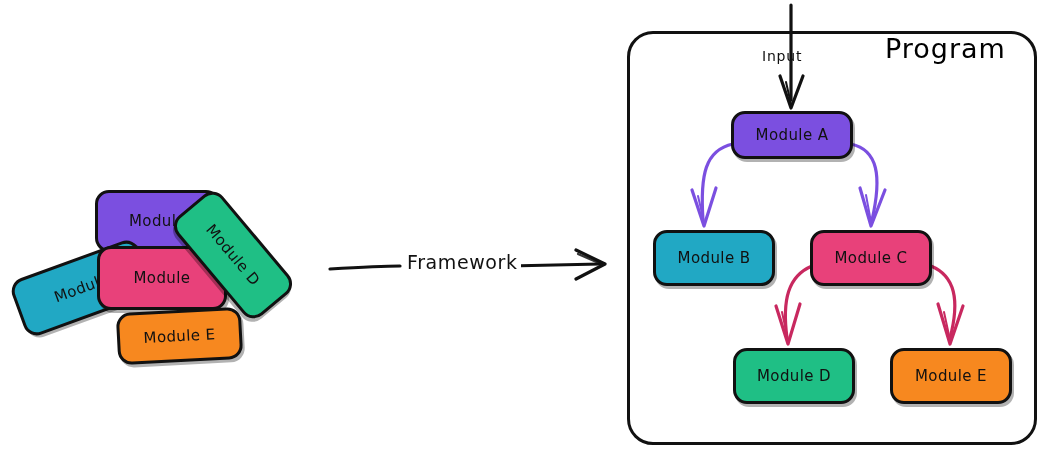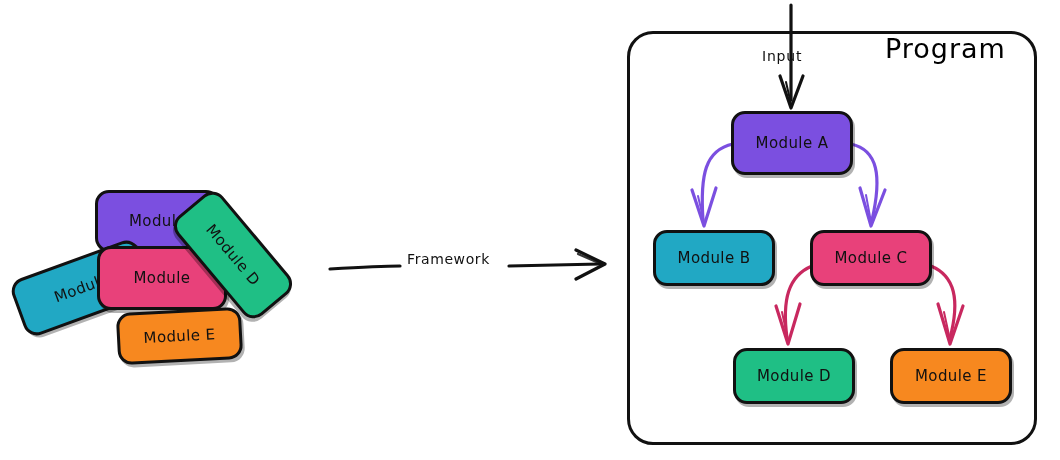--- a/index.html
+++ b/index.html
@@ -53,21 +53,21 @@
   #input-label{
     position:absolute;
     left:762px;top:48px;
     font-size:14px;
     color:#111111;
     letter-spacing:.8px;
   }
   #framework-label{
     position:absolute;
     left:404px;top:251px;
-    font-size:14px;
+    font-size:19px;
     color:#111111;
     letter-spacing:.6px;
     background:#ffffff;
     padding:0 3px;
   }
   svg{position:absolute;left:0;top:0;width:1060px;height:460px;overflow:visible;}
   .ink{fill:none;stroke:#111111;stroke-width:3.2;stroke-linecap:round;stroke-linejoin:round;}
 </style>
 </head>
 <body>
@@ -131,21 +131,21 @@
       <path class="ink" style="stroke:#C8285F;stroke-width:2" d="M782 312 L 788 340"></path>
     </g>
 
     <g>
       <path class="ink" style="stroke:#C8285F" d="M931 266 C 955 276 960 300 950 338"></path>
       <path class="ink" style="stroke:#C8285F" d="M938 304 L 950 344 L 963 306"></path>
       <path class="ink" style="stroke:#C8285F;stroke-width:2" d="M944 312 L 950 340"></path>
     </g>
   </svg>
 
-  <div class="node" id="mod-a" style="left: 731px; top: 111px; width: 122px; height: 64px; background: rgb(123, 79, 224); z-index: 10;">
+  <div class="node" id="mod-a" style="left: 731px; top: 111px; width: 122px; height: 48px; background: rgb(123, 79, 224); z-index: 10;">
     <span class="lbl">Module A</span>
   </div>
   <div class="node" id="mod-c" style="left: 810px; top: 230px; width: 122px; height: 56px; background: rgb(232, 65, 122); z-index: 10;">
     <span class="lbl">Module C</span>
   </div>
   <div class="node" id="mod-b" style="left: 653px; top: 230px; width: 122px; height: 56px; background: rgb(33, 168, 196); z-index: 10;">
     <span class="lbl">Module B</span>
   </div>
   <div class="node" id="mod-d" style="left: 733px; top: 348px; width: 122px; height: 56px; background: rgb(31, 191, 133); z-index: 10;">
     <span class="lbl">Module D</span>

